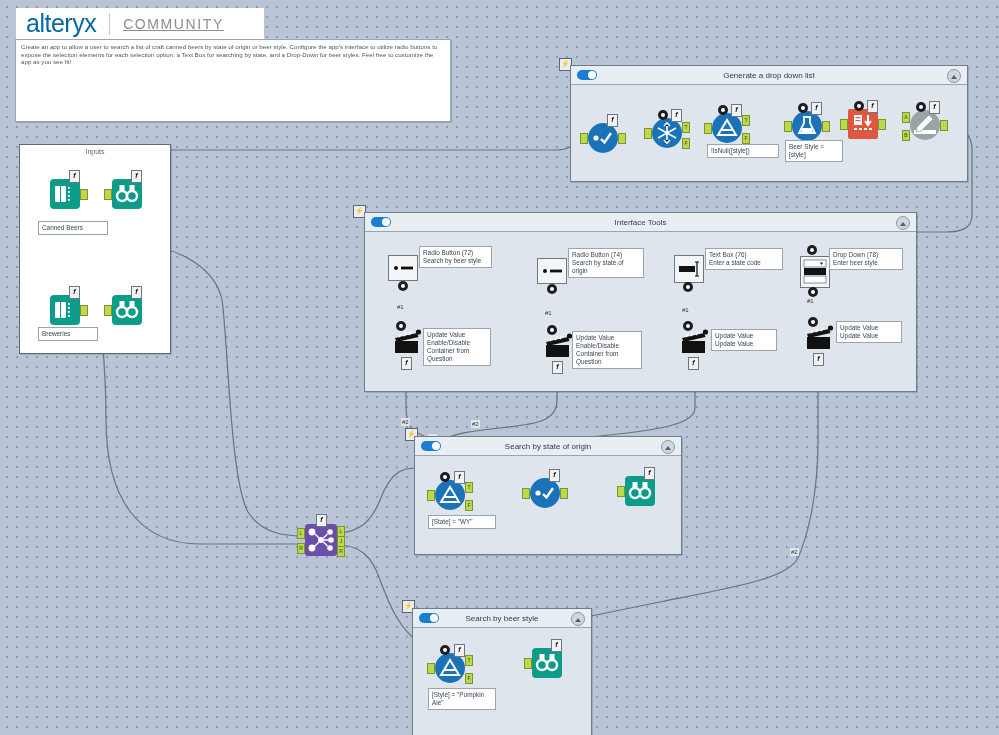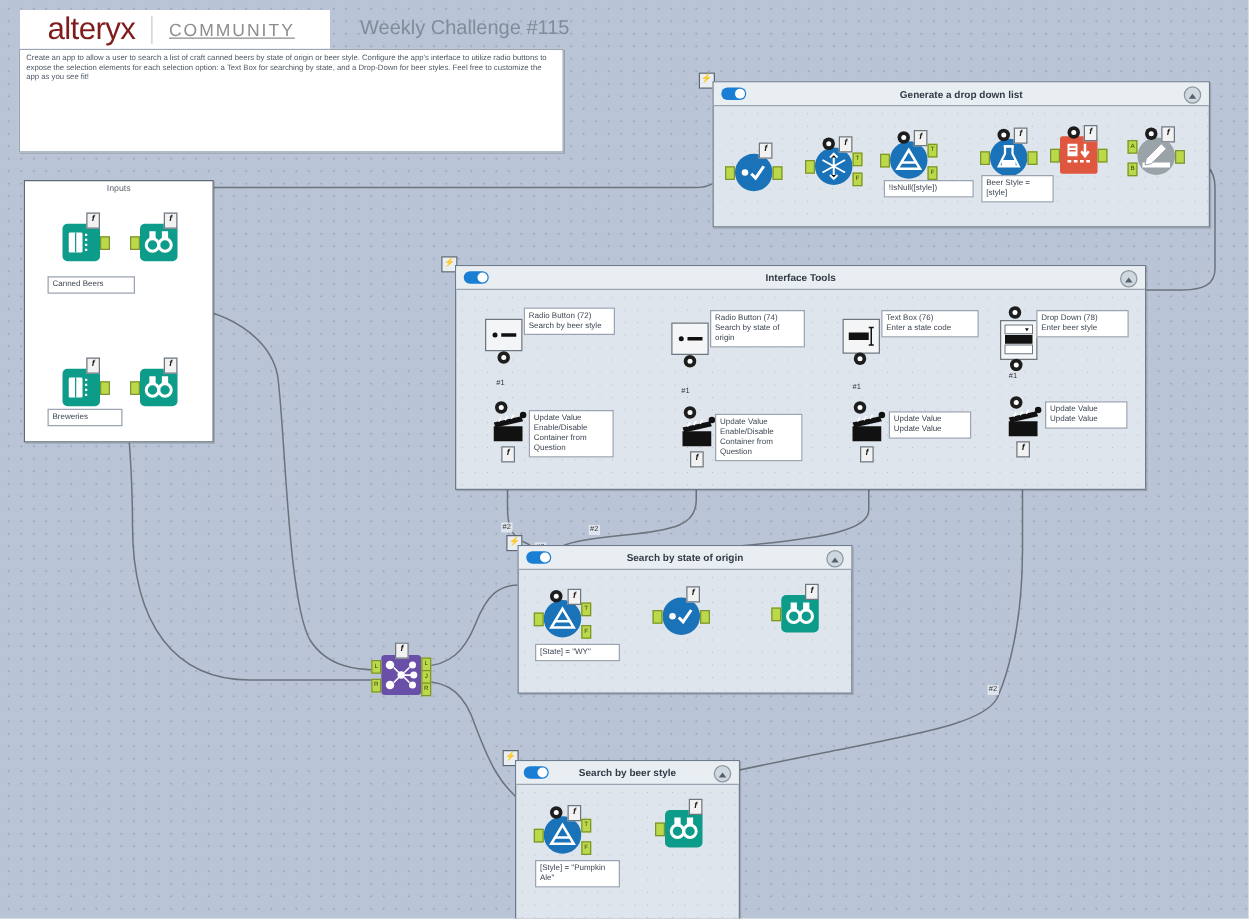--- a/index.html
+++ b/index.html
@@ -9,21 +9,21 @@
     background-color:#b9c5d6;
     background-image:radial-gradient(circle, #8b98ab 0.7px, transparent 0.8px);
     background-size:10px 10px;
     background-position:2px 2px;
   }
   
   .logo-plate{
     position:absolute;left:16px;top:8px;width:248px;height:31px;background:#ffffff;
     display:flex;align-items:center;z-index:30;
   }
-  .logo-word{font-size:25px;color:#7f1d1d;letter-spacing:-0.5px;padding-left:22px;font-weight:400;}
+  .logo-word{font-size:25px;color:#0369a1;letter-spacing:-0.5px;padding-left:10px;font-weight:400;}
   .logo-div{width:1px;height:22px;background:#c9c9c9;margin:0 13px;}
   .logo-comm{font-size:14px;color:#8d8d8d;letter-spacing:1.6px;text-decoration:underline;}
   .challenge-title{
     position:absolute;left:288px;top:14px;font-size:16px;color:#7f8c9b;z-index:30;
   }
   
   .desc-box{
     position:absolute;left:15px;top:39px;width:434px;height:81px;
     background:#ffffff;border:1px solid #9aa4b2;box-shadow:1px 1px 0 rgba(0,0,0,.18);
     z-index:25;
@@ -35,21 +35,21 @@
   .cont{
     position:absolute;background:#dfe5ec;border:1px solid #6f7c8b;
     box-shadow:1px 1px 0 rgba(0,0,0,.15);
     background-image:radial-gradient(circle,#b7c0cc 0.6px,transparent 0.7px);
     background-size:10px 10px;
   }
   .cont-head{
     position:relative;height:18px;background:#e9eef3;border-bottom:1px solid #9aa4b2;
     display:flex;align-items:center;justify-content:center;
   }
-  .cont-title{font-size:8px;font-weight:bold;color:#333b46;}
+  .cont-title{font-size:8px;font-weight:normal;color:#333b46;}
   .toggle{
     position:absolute;left:6px;top:4px;width:20px;height:10px;border-radius:5px;background:#1a7fd4;
   }
   .toggle:after{content:"";position:absolute;right:1px;top:1px;width:8px;height:8px;border-radius:50%;background:#fff;}
   .collapse{
     position:absolute;right:6px;top:3px;width:12px;height:12px;border-radius:50%;
     background:#cfd7df;border:1px solid #8c97a3;
   }
   .collapse:after{
     content:"";position:absolute;left:3px;top:4.5px;border-left:3px solid transparent;
@@ -145,21 +145,20 @@
     <path class="w" d="M588,490 H622"></path>
 
     <path class="w" d="M474,665 H530"></path>
   </svg>
 
   <div class="logo-plate">
     <span class="logo-word">alteryx</span>
     <span class="logo-div"></span>
     <span class="logo-comm">COMMUNITY</span>
   </div>
-  <div class="challenge-title">Weekly Challenge #115</div>
 
   <div class="desc-box">
     <div class="desc-text">Create an app to allow a user to search a list of craft canned beers by state of origin or beer style.  Configure the app's interface to utilize radio buttons to expose the selection elements for each selection option: a Text Box for searching by state, and a Drop-Down for beer styles.  Feel free to customize the app as you see fit!</div>
   </div>
 
   <div class="cont-white" style="left:19px;top:144px;width:150px;height:208px;">
     <div class="lbl">Inputs</div>
   </div>
 
   <div class="tool" style="left:50px;top:179px;">

